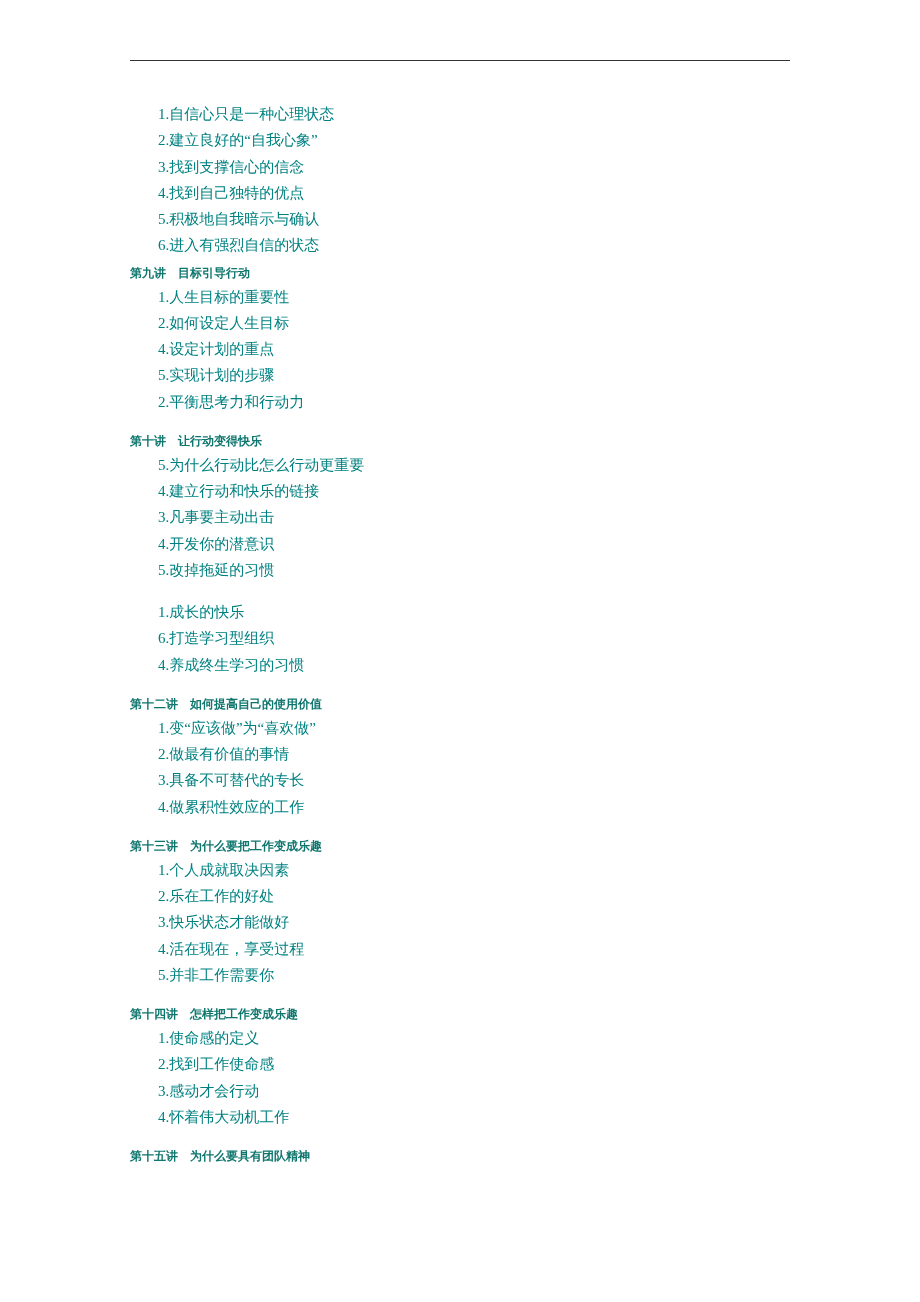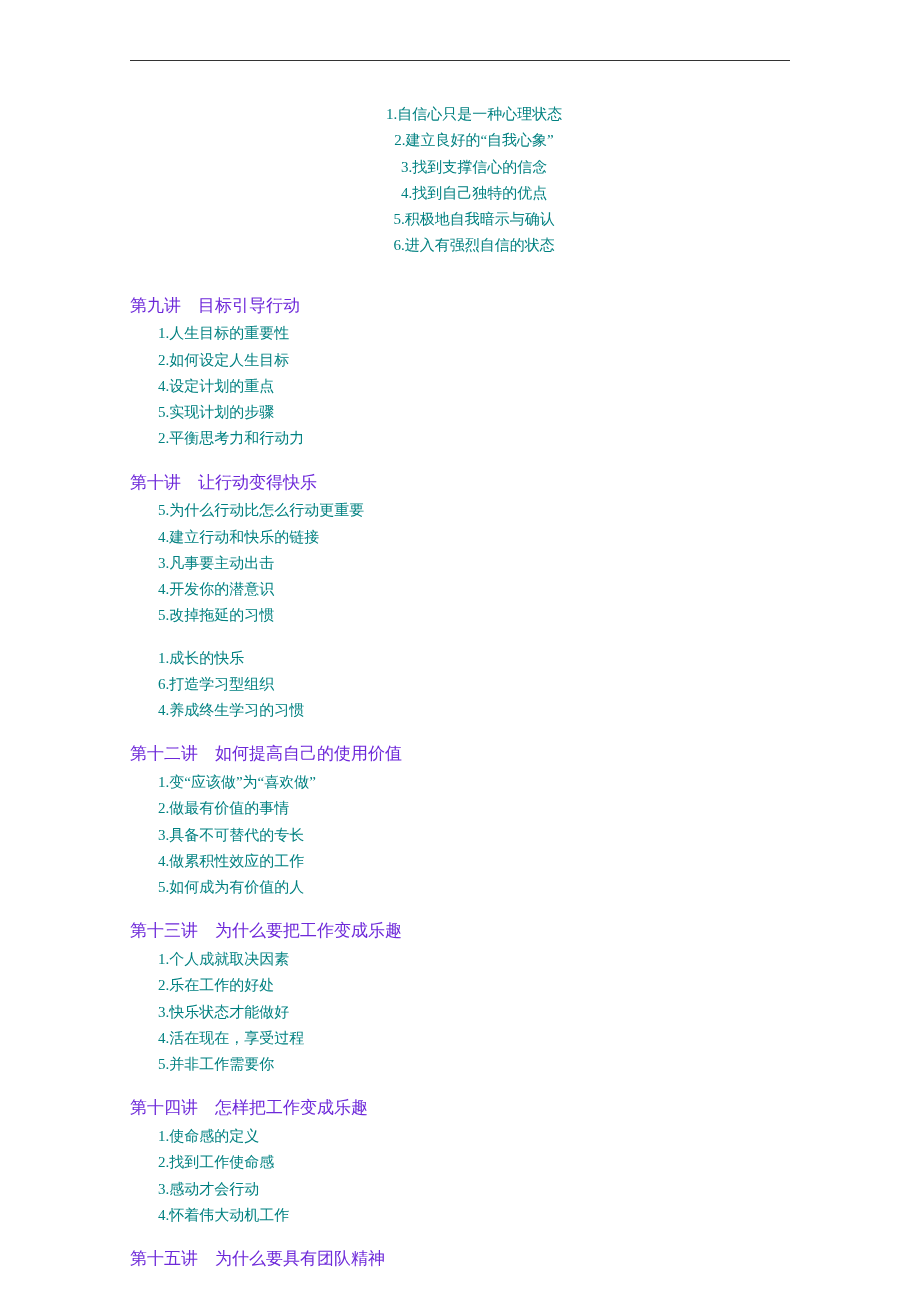--- a/index.html
+++ b/index.html
@@ -17,37 +17,36 @@
       padding: 0 130px;
     }
     .top-rule {
       border-top: 1px solid #333;
       margin-bottom: 40px;
     }
     .section {
       margin-bottom: 16px;
     }
     .section-heading {
-      color: #6d28d9;
-      font-size: 17px;
+      color: #0f766e;
+      font-size: 12px;
       line-height: 1.75;
-      font-weight: normal;
+      font-weight: bold;
     }
     .section-items {
       padding-left: 28px;
     }
     .item {
       color: #008080;
       font-size: 15px;
       line-height: 1.75;
     }
     .first-items {
       padding-left: 28px;
-      margin-bottom: 32px;
-      text-align: center;
+      margin-bottom: 4px;
     }
   </style>
 </head>
 <body>
 
 <div class="page">
   <div class="top-rule"></div>
   <div class="first-items">
       <div class="item">1.自信心只是一种心理状态</div>
       <div class="item">2.建立良好的“自我心象”</div>
@@ -84,21 +83,20 @@
           <div class="item">4.养成终生学习的习惯</div>
         </div>
       </div>
       <div class="section">
         <div class="section-heading">第十二讲　如何提高自己的使用价值</div>
         <div class="section-items">
           <div class="item">1.变“应该做”为“喜欢做”</div>
           <div class="item">2.做最有价值的事情</div>
           <div class="item">3.具备不可替代的专长</div>
           <div class="item">4.做累积性效应的工作</div>
-          <div class="item">5.如何成为有价值的人</div>
         </div>
       </div>
       <div class="section">
         <div class="section-heading">第十三讲　为什么要把工作变成乐趣</div>
         <div class="section-items">
           <div class="item">1.个人成就取决因素</div>
           <div class="item">2.乐在工作的好处</div>
           <div class="item">3.快乐状态才能做好</div>
           <div class="item">4.活在现在，享受过程</div>
           <div class="item">5.并非工作需要你</div>

